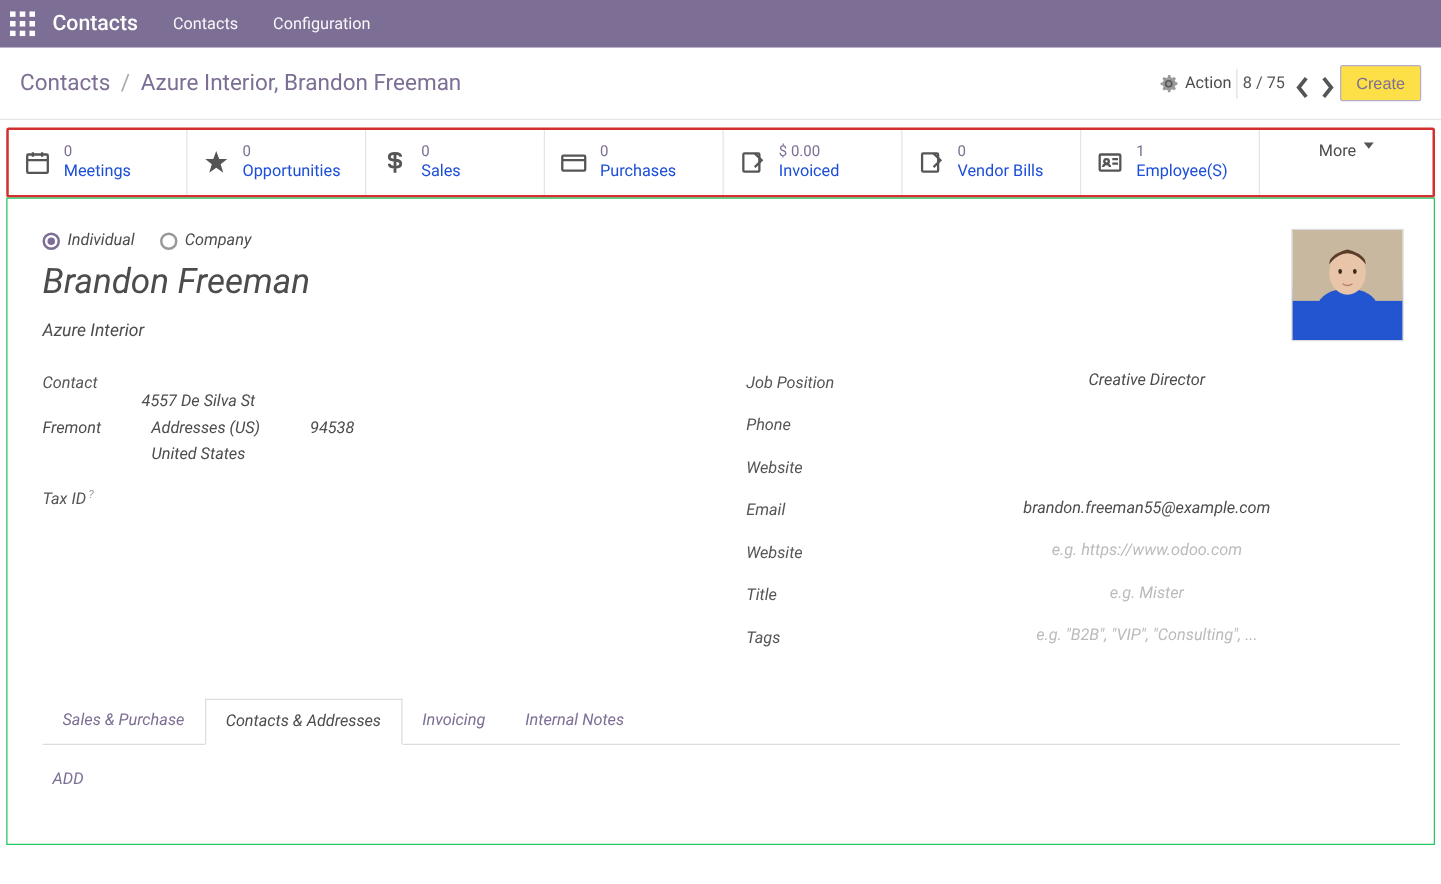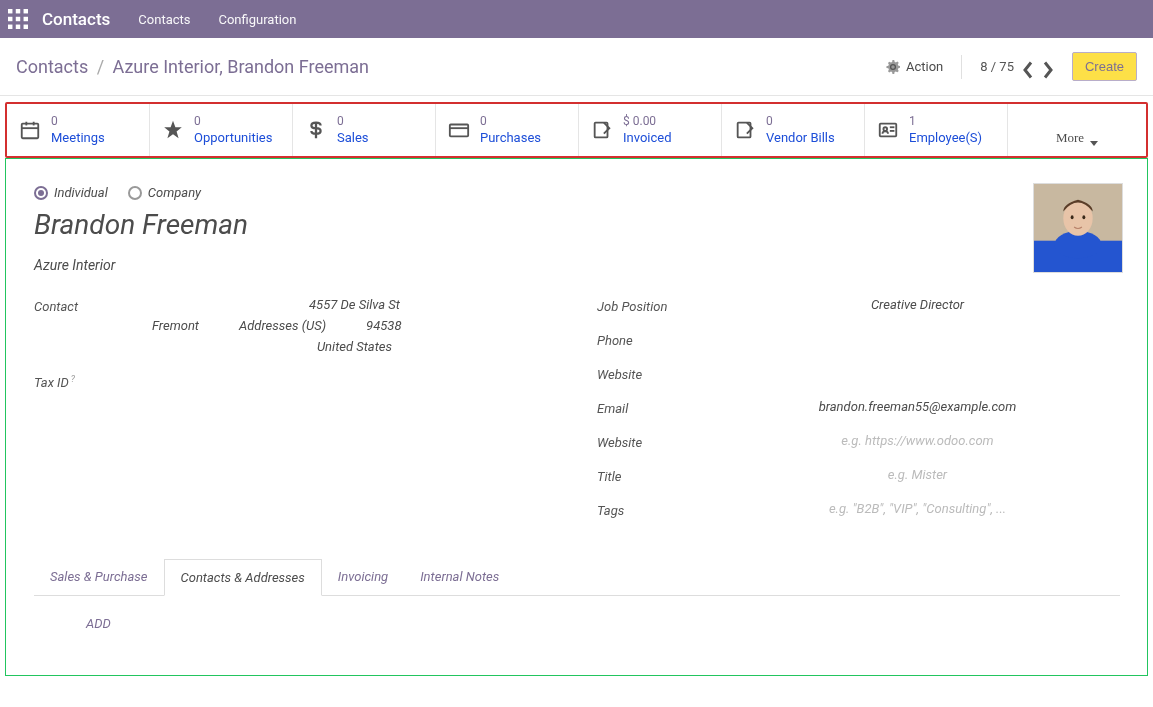--- a/index.html
+++ b/index.html
@@ -8,68 +8,68 @@
   .top-nav { background: #7c6e94; color: #fff; height: 38px; display: flex; align-items: center; padding: 0 8px; }
   .top-nav .apps-icon { width: 20px; height: 20px; margin-right: 14px; cursor: pointer; }
   .top-nav .app-title { font-size: 17px; font-weight: 500; margin-right: 28px; }
   .top-nav .nav-item { font-size: 13px; margin-right: 28px; cursor: pointer; opacity: 0.95; }
   
   .subheader { display: flex; align-items: center; padding: 14px 16px; border-bottom: 1px solid #e5e5e5; }
   .breadcrumb { font-size: 18px; color: #7c6e94; flex: 1; }
   .breadcrumb a { color: #7c6e94; text-decoration: none; }
   .breadcrumb .sep { color: #aaa; margin: 0 4px; }
   .breadcrumb .current { color: #7c6e94; }
-  .action-area { display: flex; align-items: center; gap: 18px; }
+  .action-area { display: flex; align-items: center; gap: 4px; }
   .action-btn { display: flex; align-items: center; gap: 6px; cursor: pointer; color: #4c4c4c; }
   .gear-icon { width: 14px; height: 14px; }
   .pager { display: flex; align-items: center; gap: 8px; color: #555; }
   .pager .arrow { width: 12px; height: 12px; cursor: pointer; }
   .create-btn { border: 1px solid #b8adc9; background: #fde047; color: #7c6e94; padding: 6px 12px; cursor: pointer; font-size: 13px; border-radius: 2px; }
   .divider { width: 1px; height: 24px; background: #e0e0e0; }
   
   .stat-row { display: flex; margin: 6px 5px 0 5px; border: 2px solid #d32f2f; border-radius: 2px; }
   .stat-card { flex: 1; border-right: 1px solid #e5e5e5; padding: 10px 12px; display: flex; align-items: center; gap: 10px; cursor: pointer; min-width: 0; }
   .stat-card:last-child { border-right: none; }
   .stat-icon { width: 22px; height: 22px; flex-shrink: 0; }
   .stat-text { display: flex; flex-direction: column; line-height: 1.3; }
   .stat-value { color: #7c6e94; font-size: 12px; }
   .stat-label { color: #1d4ed8; font-size: 13px; }
-  .more-card { flex: 1; display: flex; align-items: flex-end; justify-content: center; gap: 6px; cursor: pointer; padding: 10px; font-family: Liberation Serif, serif; }
+  .more-card { flex: 1; display: flex; align-items: flex-start; justify-content: center; gap: 6px; cursor: pointer; padding: 10px; }
   .caret-down { width: 0; height: 0; border-left: 4px solid transparent; border-right: 4px solid transparent; border-top: 5px solid #555; }
   
   .form-sheet { border: 1px solid #22c55e; margin: 0 5px 10px 5px; padding: 20px 27px 24px 28px; position: relative; font-style: italic; }
   
   .radio-row { display: flex; gap: 20px; align-items: center; margin-bottom: 8px; margin-top: 6px; }
   .radio-item { display: flex; align-items: center; gap: 6px; cursor: pointer; }
   .radio-outer { width: 14px; height: 14px; border: 2px solid #7c6e94; border-radius: 50%; display: flex; align-items: center; justify-content: center; }
   .radio-outer.unchecked { border-color: #999; }
   .radio-inner { width: 6px; height: 6px; background: #7c6e94; border-radius: 50%; }
   
   .contact-name { font-size: 28px; color: #4c4c4c; margin: 6px 0 16px 0; font-weight: 400; }
   .company-name { font-size: 14px; color: #4c4c4c; margin-bottom: 24px; }
   
   .avatar { position: absolute; top: 24px; right: 24px; width: 90px; height: 90px; background: linear-gradient(180deg,#c8b8a0 0%,#d4c4ac 40%,#3060d0 65%,#2050c0 100%); border: 1px solid #ddd; display:flex; align-items:center; justify-content:center; }
   .avatar svg { width: 88px; height: 88px; }
   
   .columns { display: flex; gap: 40px; }
   .col { flex: 1; }
   .field-row { display: flex; margin-bottom: 10px; align-items: flex-start; min-height: 24px; }
-  .field-row.multi { align-items: flex-start; }
+  .field-row.multi { align-items: flex-start; flex-direction: column; }
   .field-label { width: 118px; color: #555; flex-shrink: 0; padding-top: 2px; }
   .field-value { color: #4c4c4c; flex: 1; text-align: center; }
   .placeholder { color: #bbb; }
   .help-q { font-size: 9px; color: #999; vertical-align: super; margin-left: 2px; }
   .addr-block { display: flex; flex-direction: column; gap: 6px; }
   .addr-line2 { display: flex; gap: 40px; }
   
   .tabs { display: flex; border-bottom: 1px solid #ddd; margin-top: 24px; }
   .tab { padding: 10px 16px; cursor: pointer; color: #7c6e94; font-size: 13px; }
   .tab.active { color: #4c4c4c; border: 1px solid #ddd; border-bottom: 1px solid #fff; margin-bottom: -1px; background: #fff; }
   
-  .tab-body { padding: 20px 8px; margin-left: 44px; }
+  .tab-body { padding: 20px 8px; }
   .add-btn { color: #7c6e94; font-size: 13px; cursor: pointer; text-transform: uppercase; }
 </style>
 </head>
 <body>
 
 <div class="top-nav">
   <span class="apps-icon">
     <svg viewBox="0 0 18 18" fill="#fff">
         <rect x="0" y="0" width="4" height="4"></rect>
         <rect x="7" y="0" width="4" height="4"></rect>

